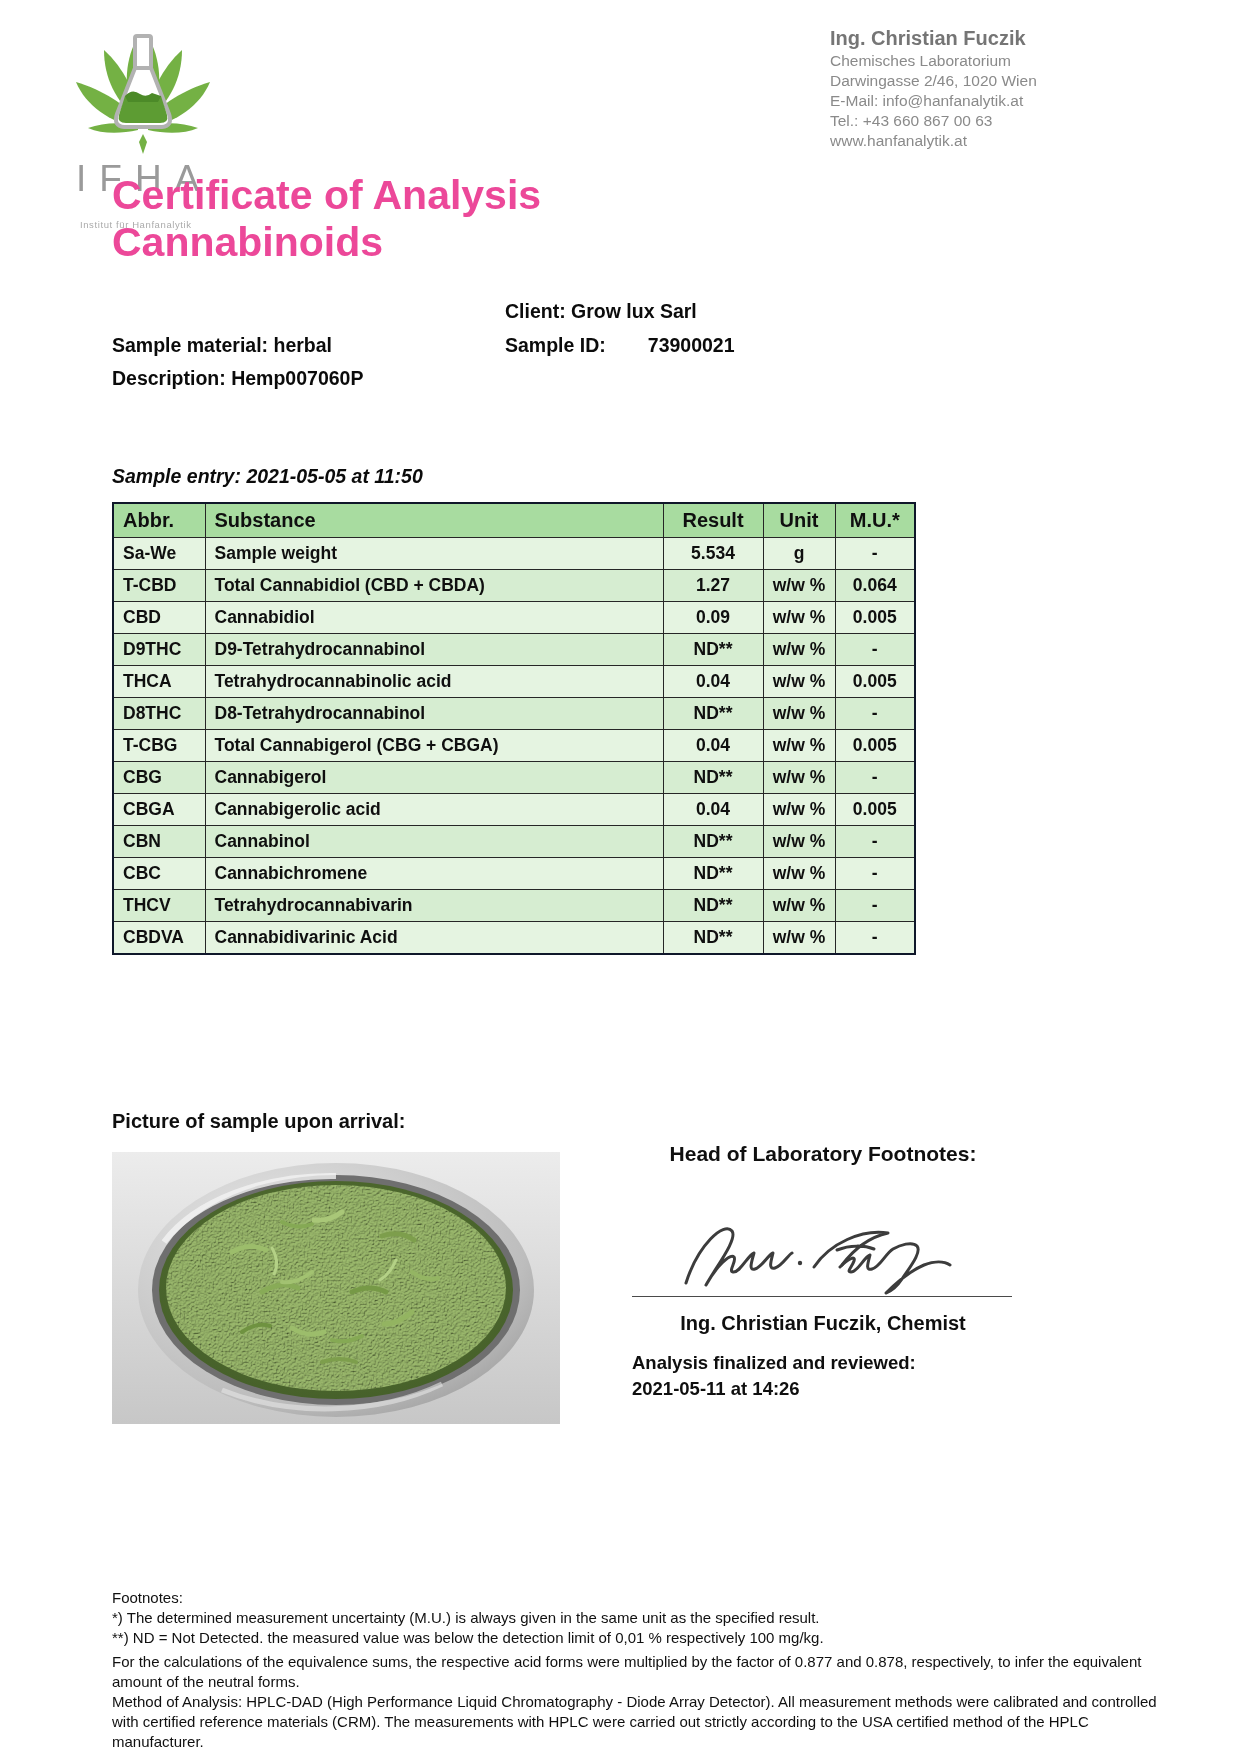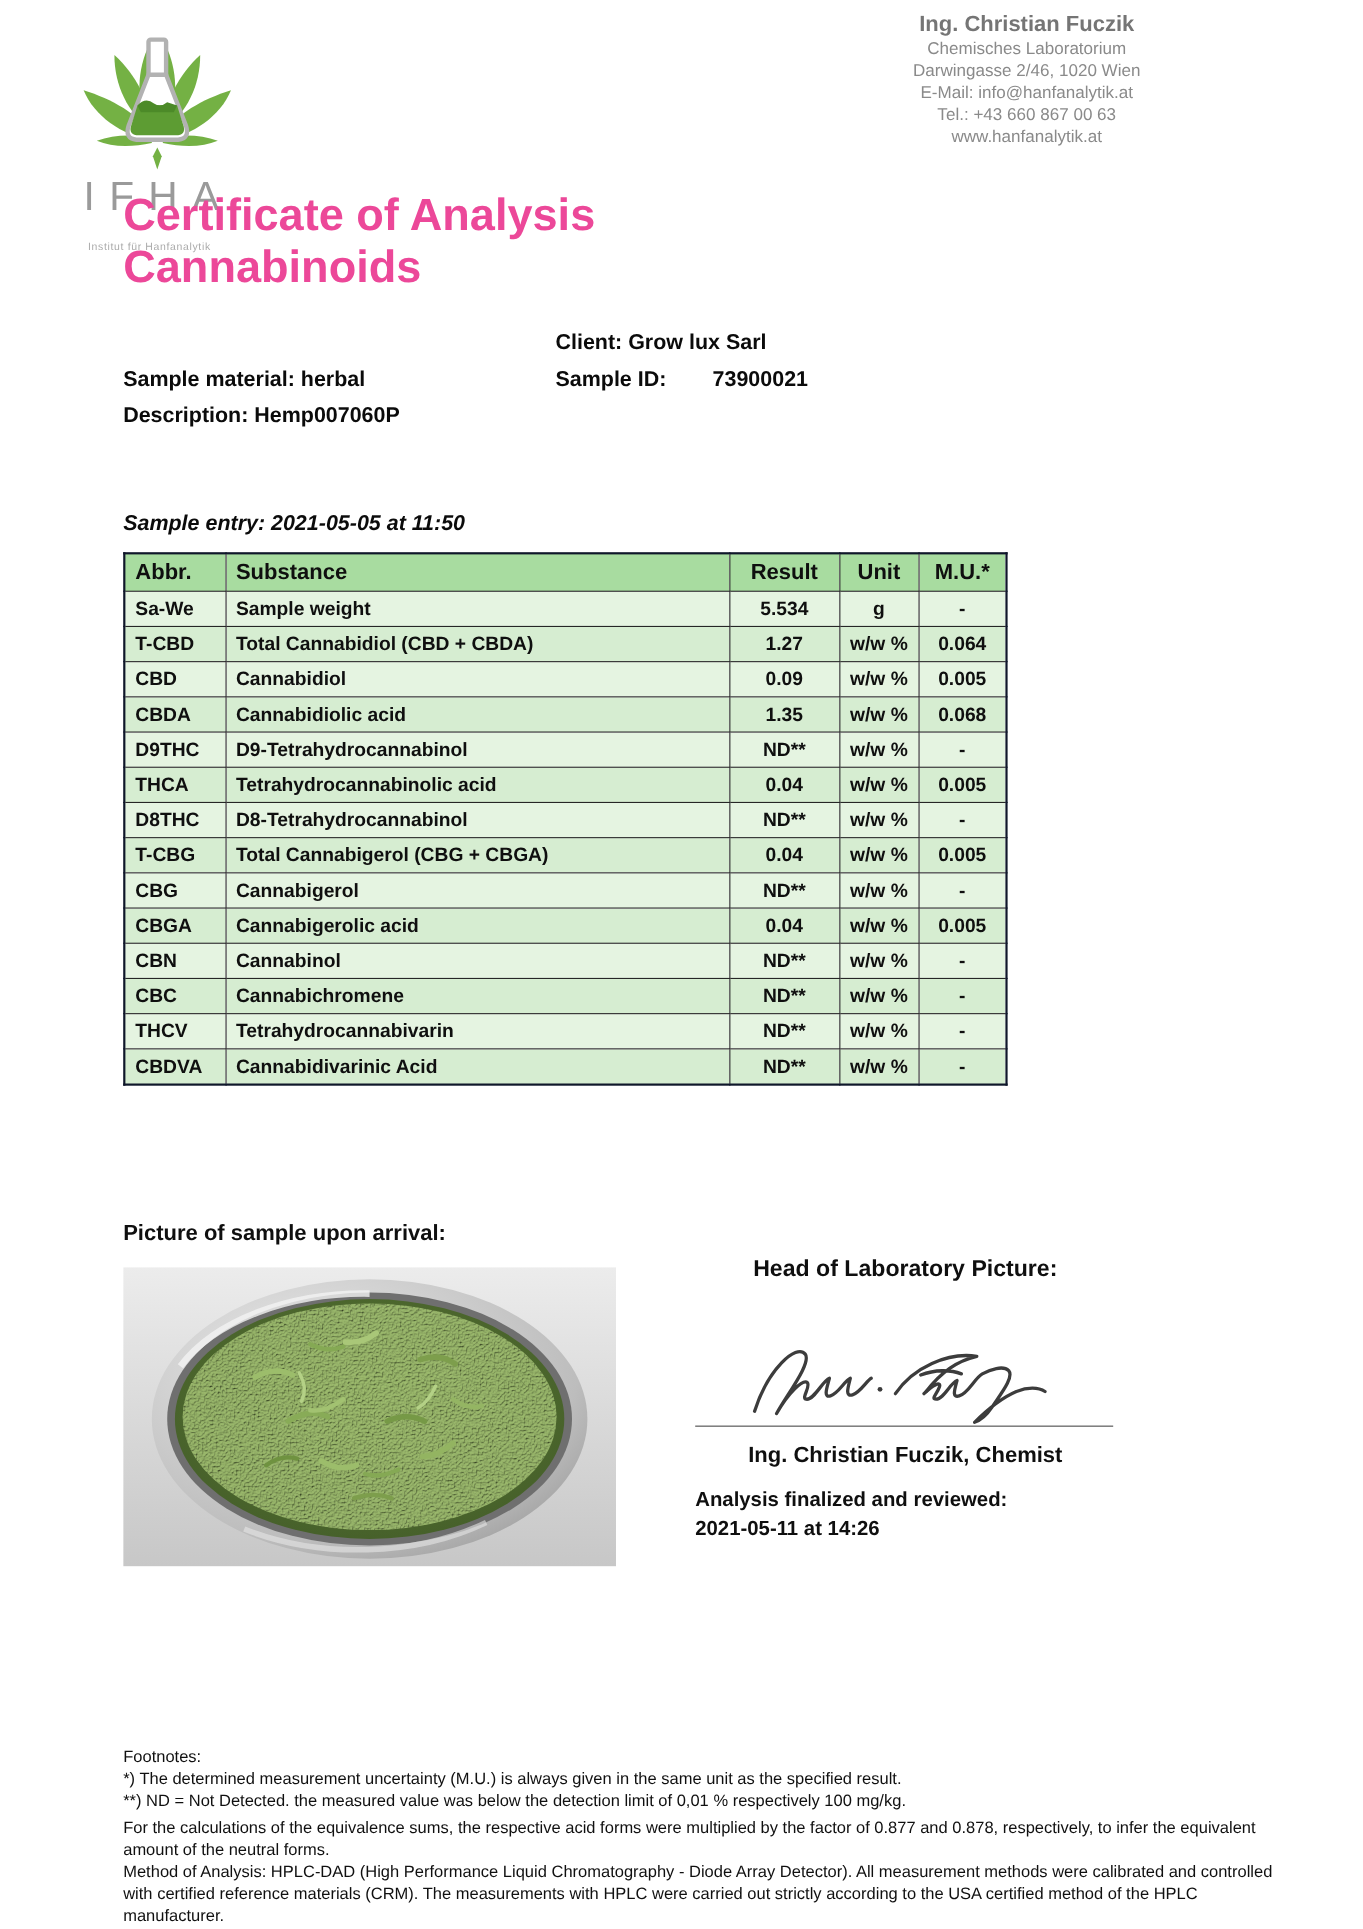--- a/index.html
+++ b/index.html
@@ -15,21 +15,21 @@
 
   
   .logo-acronym{
     left:76px;top:158px;
     font-size:37px;font-weight:400;color:#9a9a9a;letter-spacing:13px;
   }
   .logo-subtitle{
     left:80px;top:219px;
     font-size:9.5px;color:#ababab;letter-spacing:0.6px;
   }
-  .contact{left:830px;top:12px;line-height:20px;text-align:center;}
+  .contact{left:830px;top:28px;line-height:20px;}
   .contact .name{font-size:20px;font-weight:700;color:#757575;margin-bottom:3px;}
   .contact .line{font-size:15.5px;color:#8a8a8a;font-weight:500;}
 
   .doc-title{
     left:112px;top:172px;width:850px;
     text-align:left;font-size:41px;font-weight:700;line-height:47px;color:#ec4899;
   }
 
   
   .meta{font-size:19.5px;font-weight:700;color:#0b0b0b;}
@@ -167,27 +167,20 @@
         <td class="c">1.27</td>
         <td class="c">w/w %</td>
         <td class="c">0.064</td>
       </tr>
       <tr>
         <td>CBD</td>
         <td>Cannabidiol</td>
         <td class="c">0.09</td>
         <td class="c">w/w %</td>
         <td class="c">0.005</td>
-      </tr>
-      <tr>
-        <td>CBDA</td>
-        <td>Cannabidiolic acid</td>
-        <td class="c">1.35</td>
-        <td class="c">w/w %</td>
-        <td class="c">0.068</td>
       </tr>
       <tr>
         <td>D9THC</td>
         <td>D9-Tetrahydrocannabinol</td>
         <td class="c">ND**</td>
         <td class="c">w/w %</td>
         <td class="c">-</td>
       </tr>
       <tr>
         <td>THCA</td>
@@ -304,21 +297,21 @@
       <path d="M300,160 q-14,12 -28,12" stroke="#93b461" stroke-width="5"></path>
       <path d="M210,210 q18,-6 34,0" stroke="#7d9e4c" stroke-width="4"></path>
       <path d="M160,96 q8,14 2,26" stroke="#b4d186" stroke-width="3"></path>
       <path d="M284,108 q-6,14 -16,20" stroke="#b4d186" stroke-width="3"></path>
     </g>
 
     <path d="M52,90 A185,115 0 0 1 224,24" fill="none" stroke="#f2f2f2" stroke-width="6" opacity="0.8"></path>
     <path d="M110,238 A190,118 0 0 0 330,232" fill="none" stroke="#e6e6e6" stroke-width="5" opacity="0.6"></path>
   </svg>
 
-  <div class="abs head-lab">Head of Laboratory Picture:</div>
+  <div class="abs head-lab">Head of Laboratory Footnotes:</div>
 
   <svg class="abs signature-svg" viewBox="0 0 300 95" aria-hidden="true">
     <g fill="none" stroke="#3c3c3c" stroke-width="3" stroke-linecap="round" stroke-linejoin="round">
       <path d="M14,78 C26,40 52,16 60,26 C66,34 44,62 34,80 C44,62 58,48 62,52 C65,56 56,66 61,67 C68,68 76,50 82,48 C80,56 76,66 83,64 C90,62 96,50 101,48 C99,56 96,65 103,63 C110,61 116,50 120,48"></path>
       <circle cx="128" cy="58" r="2.2" fill="#3c3c3c" stroke="none"></circle>
       <path d="M142,62 C158,38 190,24 216,28 C198,32 182,44 170,60 M165,45 C178,40 192,40 202,44"></path>
       <path d="M168,62 C176,54 184,50 182,56 C180,62 174,67 179,67 C186,67 192,52 198,50 C196,58 193,66 200,64 C208,62 214,48 221,44 C228,40 240,36 245,41 C250,47 238,62 230,74 C226,80 220,86 214,88 C222,80 238,66 252,60 C262,56 272,56 278,60"></path>
     </g>
   </svg>
 

